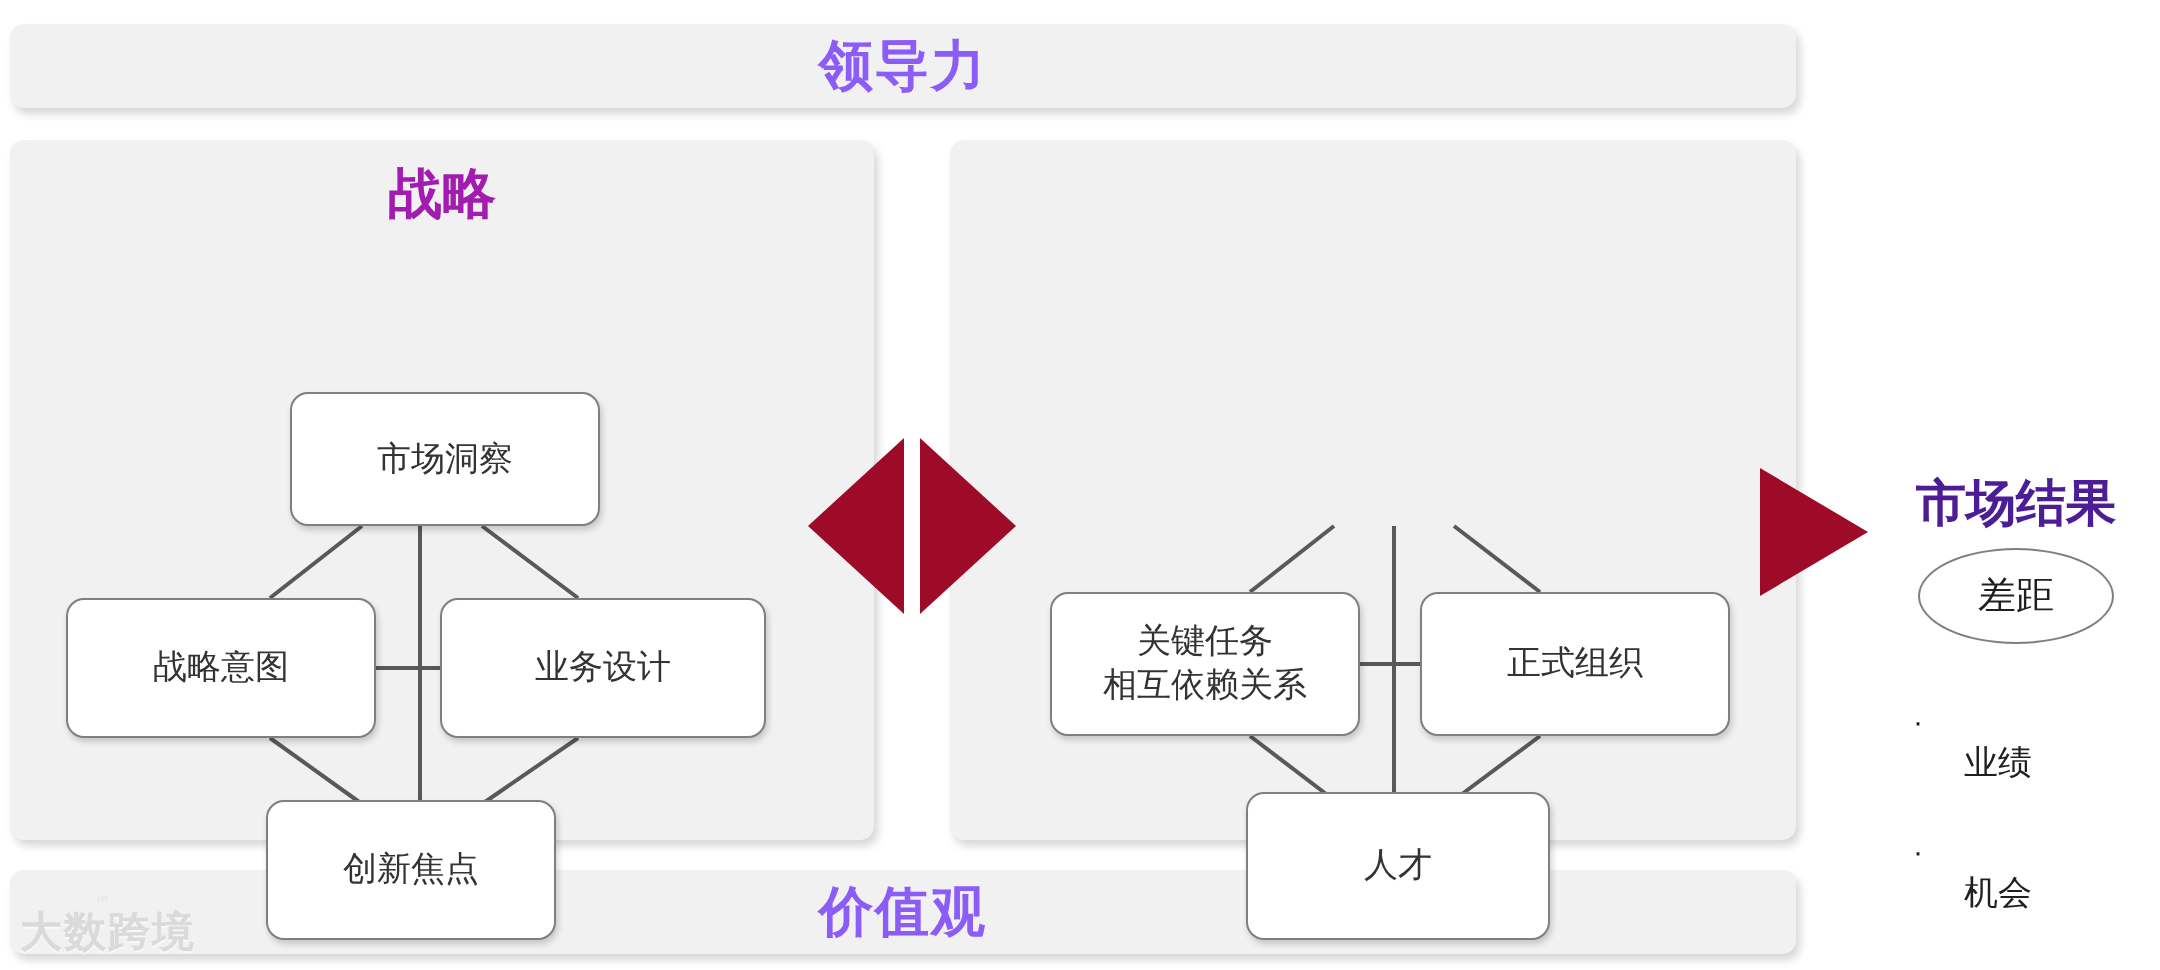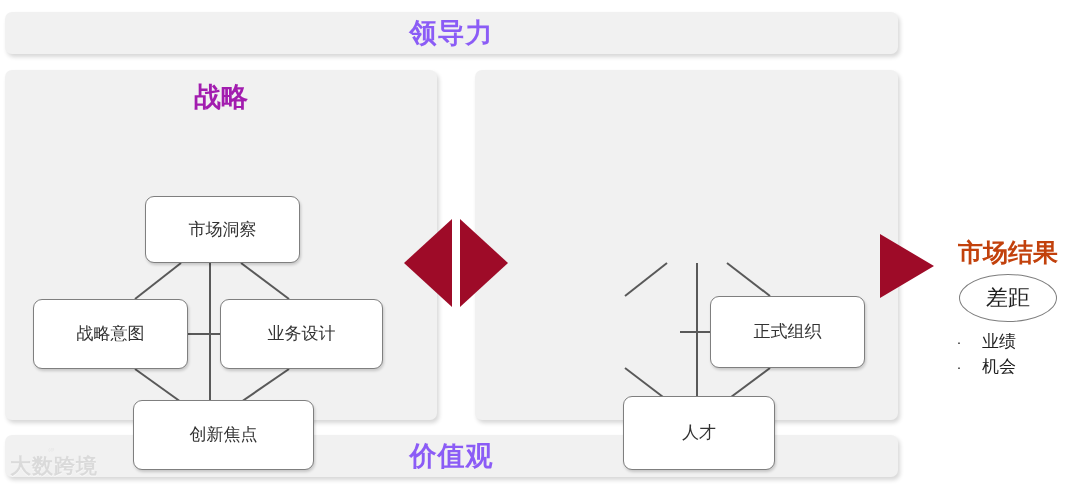--- a/index.html
+++ b/index.html
@@ -89,21 +89,21 @@
     height: 100%;
     z-index: 1;
     pointer-events: none;
   }
   .connectors line { stroke: #595959; stroke-width: 2; }
 
   
   #node-market-insight   { left: 128px; top: 126px; width: 155px; height: 67px; margin-left: 12px; }
   #node-strategic-intent { left: 28px;  top: 229px; width: 155px; height: 70px; }
   #node-business-design  { left: 215px; top: 229px; width: 163px; height: 70px; }
-  #node-innovation-focus { left: 128px; top: 330px; width: 181px; height: 70px; }
+  #node-innovation-focus { left: 128px; top: 330px; width: 145px; height: 70px; }
 
   
   #node-climate-culture  { left: 148px; top: 126px; width: 148px; height: 67px; }
   #node-critical-tasks   { left: 50px;  top: 226px; width: 155px; height: 72px; }
   #node-formal-org       { left: 235px; top: 226px; width: 155px; height: 72px; }
   #node-talent           { left: 148px; top: 326px; width: 152px; height: 74px; }
 
   
   #middle-arrows {
     position: absolute;
@@ -125,41 +125,41 @@
   }
 
   
   #market-results {
     position: absolute;
     left: 938px;
     top: 240px;
     width: 140px;
   }
   #market-results-title {
-    color: #c2410c;
+    color: #4c1d95;
     font-weight: bold;
     font-size: 25px;
     text-align: center;
     line-height: 1;
     white-space: nowrap;
   }
   #gap-ellipse {
     position: relative;
     margin: 9px auto 0 auto;
     width: 96px;
     height: 46px;
     border: 1.8px solid #7f7f7f;
     border-radius: 50%;
     display: flex;
     align-items: center;
     justify-content: center;
     background: transparent;
   }
   #gap-label {
-    font-size: 22px;
+    font-size: 19px;
     color: #1f1f1f;
     line-height: 1;
   }
   #results-bullets {
     margin: 8px 0 0 0;
     padding: 0;
     list-style: none;
     width: 100%;
   }
   #results-bullets li {
@@ -169,21 +169,21 @@
     color: #1f1f1f;
     line-height: 1.45;
     padding-left: 14px;
   }
   #results-bullets li .bullet-dot {
     width: 14px;
     text-align: center;
     font-size: 15px;
     color: #1f1f1f;
   }
-  #results-bullets li .bullet-text { margin-left: 16px; }
+  #results-bullets li .bullet-text { margin-left: 16px; margin-top: 40px; }
 
   
   #watermark {
     position: absolute;
     left: 6px;
     top: 448px;
     height: 32px;
     display: flex;
     align-items: center;
     opacity: 0.55;
@@ -244,20 +244,22 @@
 
       <line x1="222" y1="193" x2="222" y2="326"></line>
 
       <line x1="205" y1="262" x2="235" y2="262"></line>
 
       <line x1="150" y1="298" x2="192" y2="330"></line>
       <line x1="295" y1="298" x2="252" y2="330"></line>
     </svg>
 
 
+    <div class="node" id="node-critical-tasks">关键任务
+相互依赖关系</div>
 
     <div class="node" id="node-formal-org">正式组织</div>
 
     <div class="node" id="node-talent">人才</div>
   </div>
 
   <svg id="middle-arrows" viewBox="0 0 104 88">
     <polygon points="48,0 48,88 0,44" fill="#9E0B28"></polygon>
     <polygon points="56,0 56,88 104,44" fill="#9E0B28"></polygon>
   </svg>

